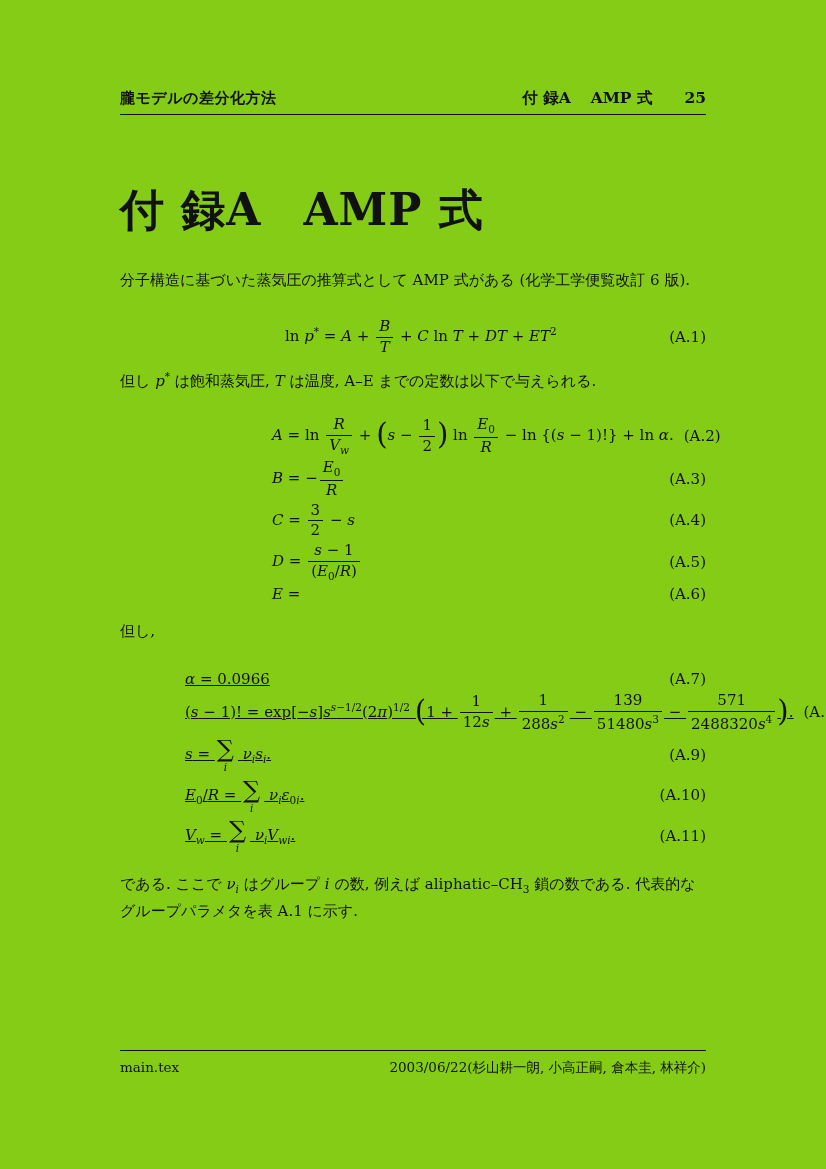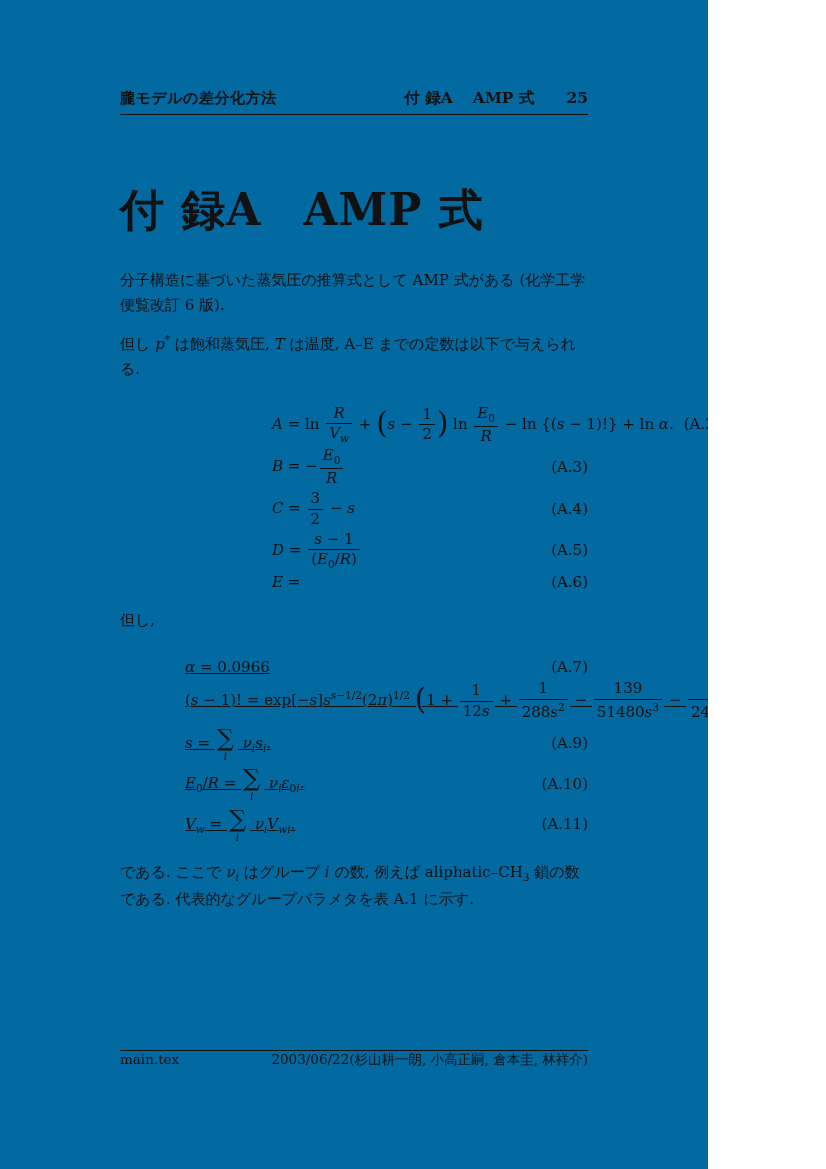--- a/index.html
+++ b/index.html
@@ -1,19 +1,19 @@
 <!DOCTYPE html>
 <html><head>
 <meta charset="utf-8">
 <style>
   html,body{margin:0;padding:0;background:#ffffff;}
   .page{
     position:relative;
-    width:708px;height:1169px;
-    background:#0369a1;
+    width:826px;height:1169px;
+    background:#84cc16;
     color:#111;
     font-family:"DejaVu Serif","Liberation Serif",serif;
     font-size:15px;
     overflow:hidden;
     box-sizing:border-box;
   }
   .content{padding:0 120px;box-sizing:border-box;}
 
   
   .doc-header{
@@ -64,21 +64,21 @@
   .bp{font-size:195%;font-weight:300;vertical-align:middle;line-height:0;position:relative;top:-2px;}
   .sum{display:inline-flex;flex-direction:column;align-items:center;vertical-align:middle;margin:0 4px 0 2px;}
   .sum .sigma{font-size:24px;line-height:1;font-style:normal;}
   .sum .under{font-size:10.5px;line-height:1;margin-top:1px;font-style:italic;}
   sup{font-size:70%;}
   sub{font-size:70%;}
 
   
   .doc-footer{
     position:absolute;top:1050px;left:120px;right:120px;
-    border-top:1.5px solid #111;padding-top:0;
+    border-top:1.5px solid #111;padding-top:8px;
     display:flex;justify-content:space-between;align-items:baseline;
     font-size:13.5px;
   }
 </style>
 </head>
 <body>
 
 <div class="page">
   <div class="content">
 
@@ -92,20 +92,24 @@
         <span>25</span>
       </span>
     </div>
 
     <h1 class="title">
       <span>付 録A</span><span class="t-gap"></span><span>AMP 式</span>
     </h1>
 
     <p class="para intro">分子構造に基づいた蒸気圧の推算式として AMP 式がある (化学工学便覧改訂 6 版).</p>
 
+    <div class="eq-row eq-a1">
+      <span class="eq-body">ln <i>p</i><sup>*</sup> = <i>A</i> + <span class="frac"><span class="num"><i>B</i></span><span class="den"><i>T</i></span></span> + <i>C</i> ln <i>T</i> + <i>DT</i> + <i>ET</i><sup>2</sup></span>
+      <span class="eq-num">(A.1)</span>
+    </div>
 
     <p class="para note">但し <i>p</i><sup>*</sup> は飽和蒸気圧, <i>T</i> は温度, A–E までの定数は以下で与えられる.</p>
 
     <div class="eq-block g2">
       <div class="eq-row">
         <span class="eq-body"><i>A</i> = ln <span class="frac"><span class="num"><i>R</i></span><span class="den"><i>V<sub>w</sub></i></span></span> + <span class="bp">(</span><i>s</i> − <span class="frac"><span class="num">1</span><span class="den">2</span></span><span class="bp">)</span> ln <span class="frac"><span class="num"><i>E</i><sub>0</sub></span><span class="den"><i>R</i></span></span> − ln {(<i>s</i> − 1)!} + ln <i>α</i>.</span>
         <span class="eq-num">(A.2)</span>
       </div>
       <div class="eq-row">
         <span class="eq-body"><i>B</i> = −<span class="frac"><span class="num"><i>E</i><sub>0</sub></span><span class="den"><i>R</i></span></span></span>

